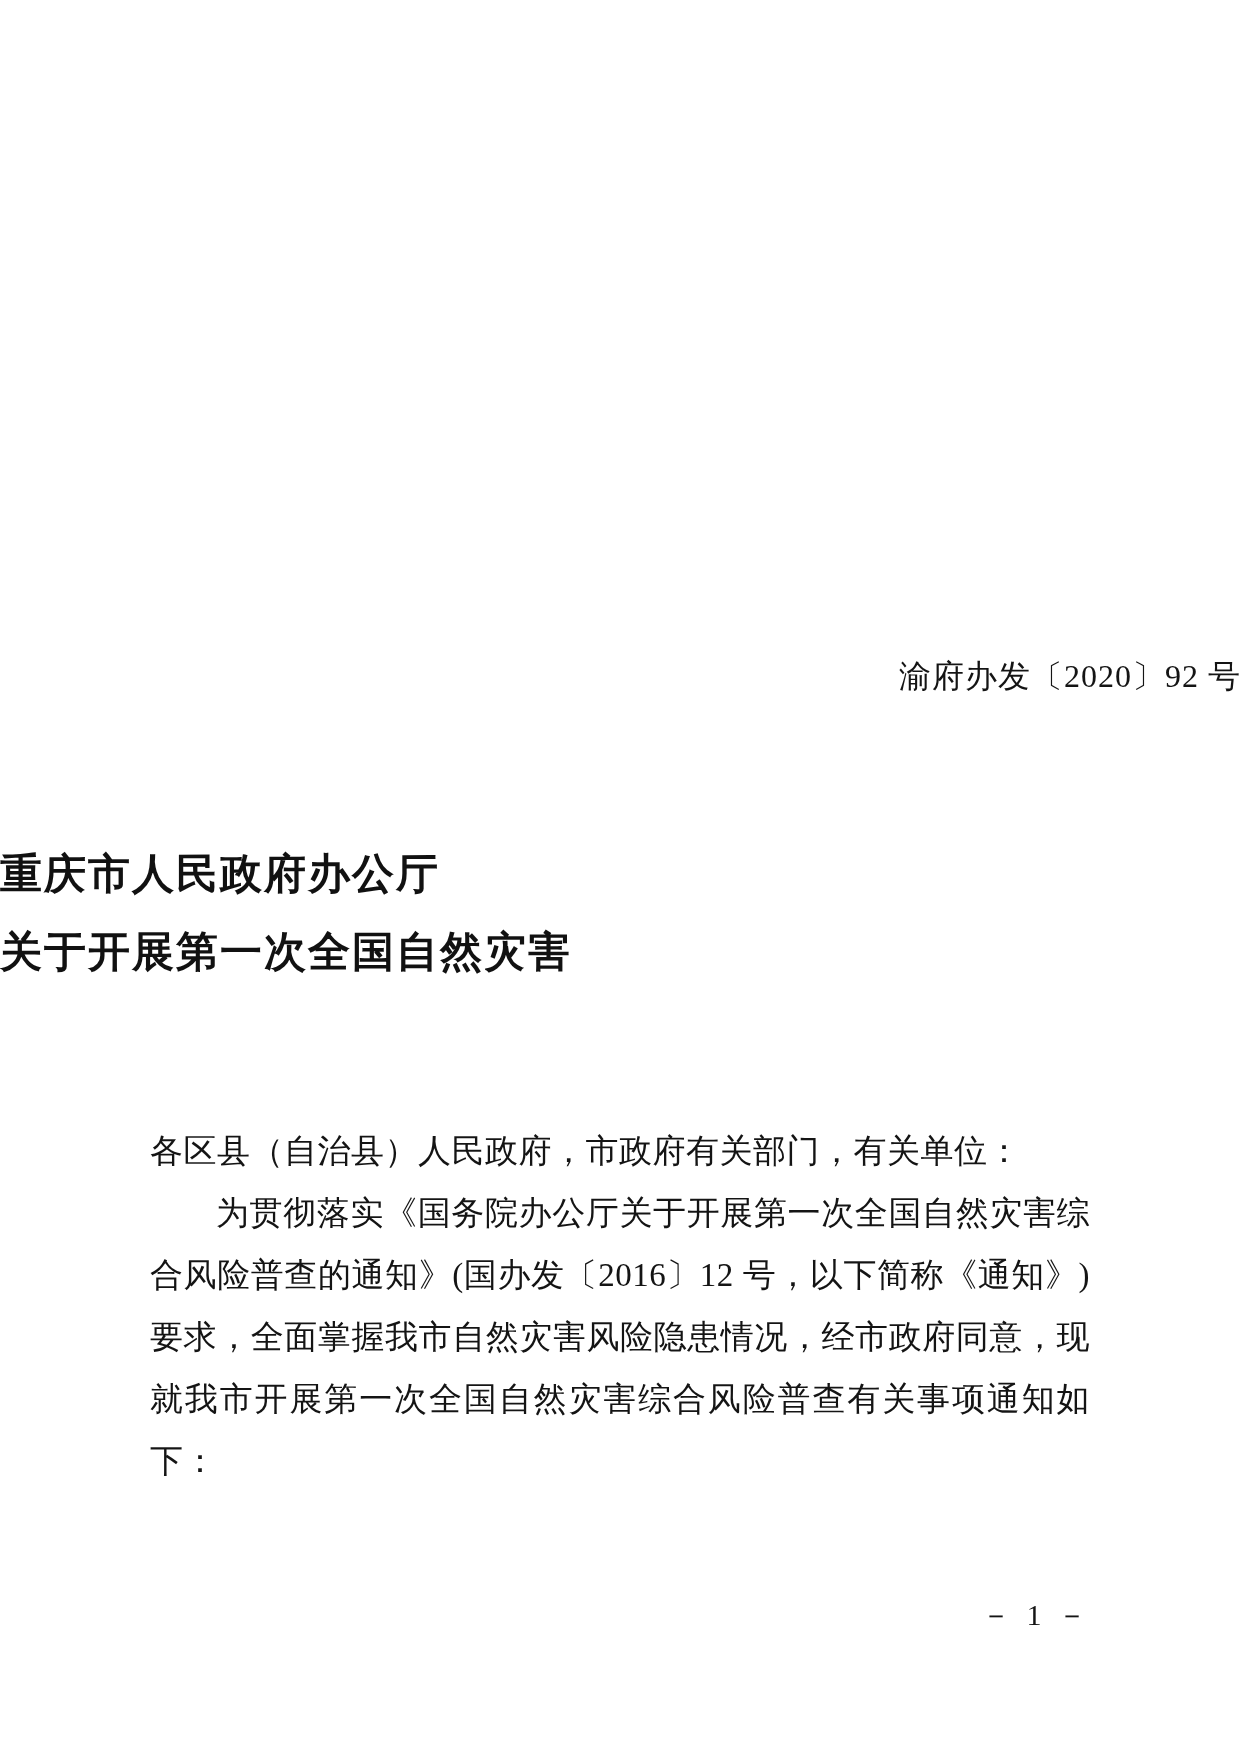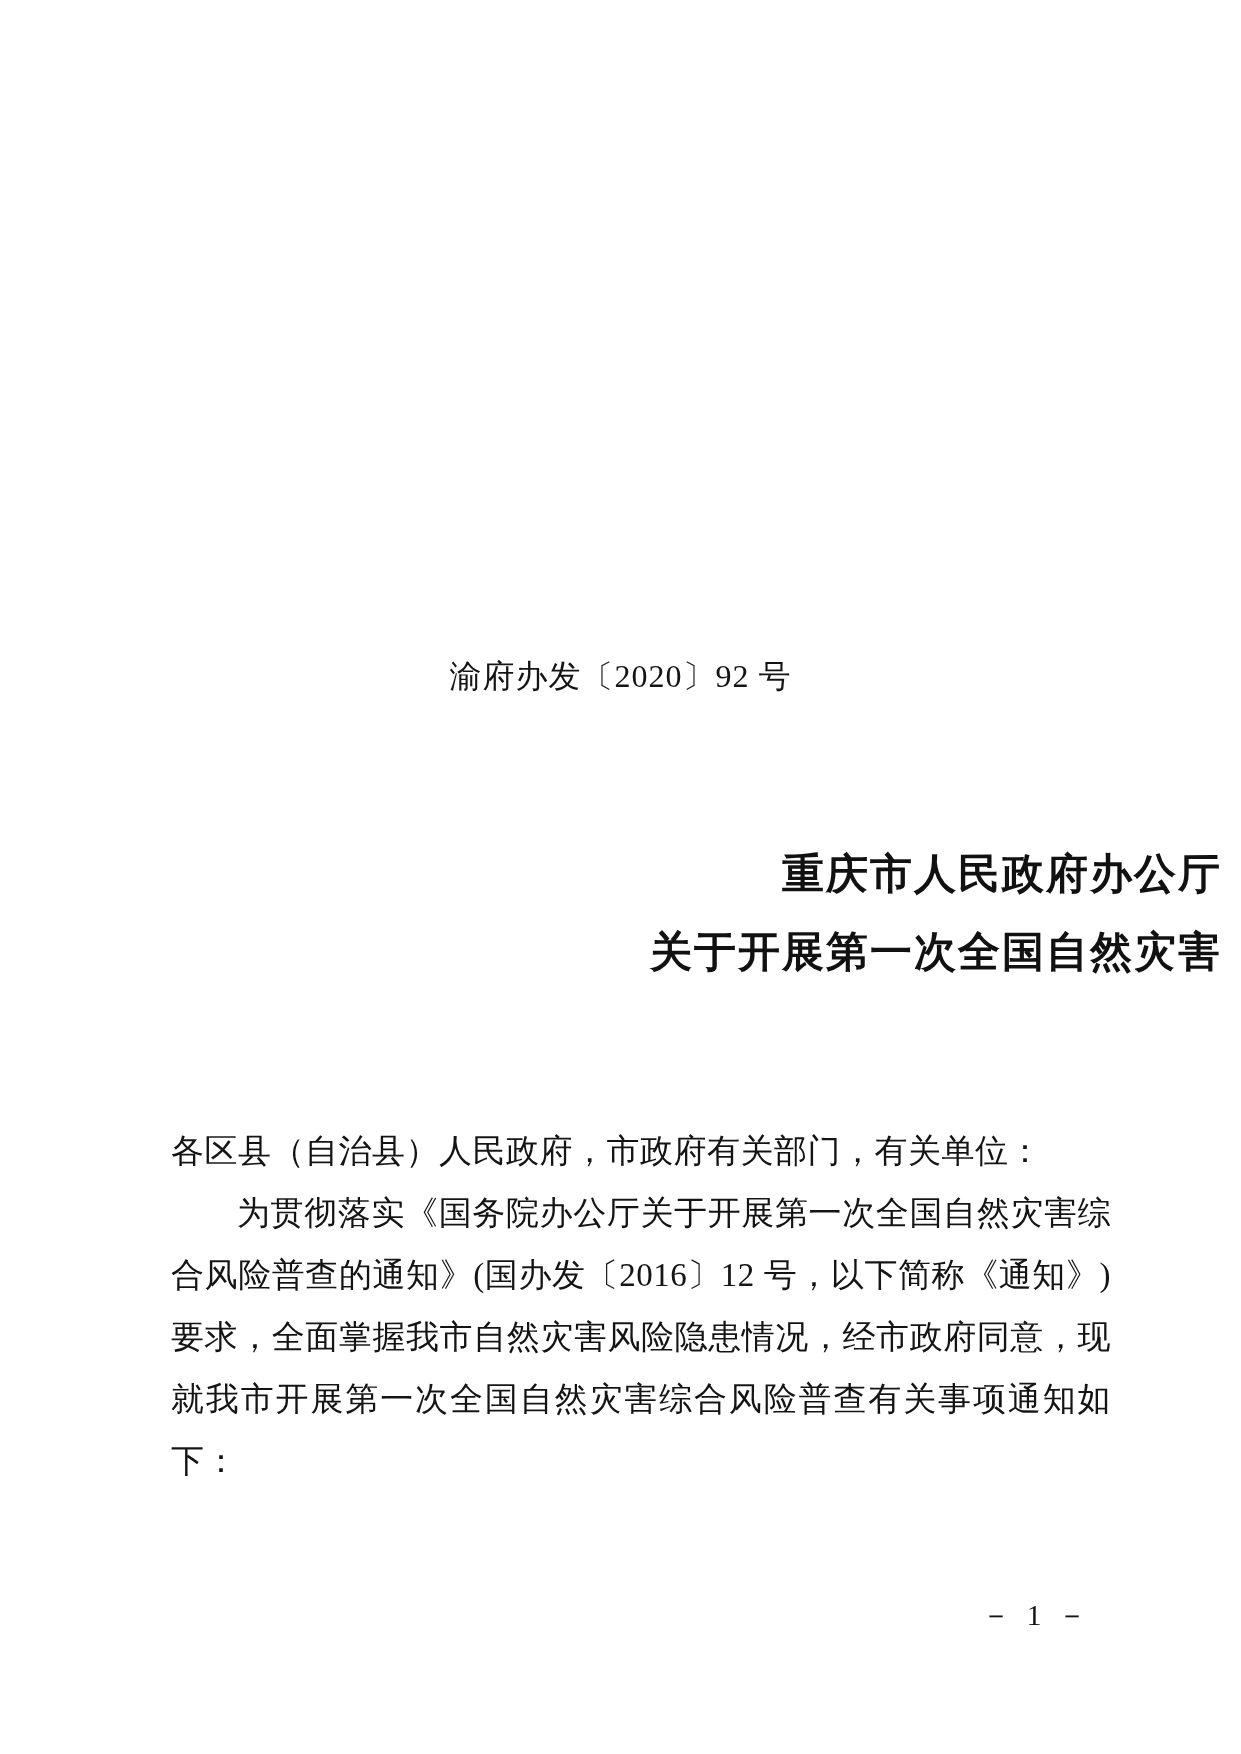--- a/index.html
+++ b/index.html
@@ -15,45 +15,44 @@
     margin: 0 auto;
     overflow: hidden;
     font-family: "Liberation Serif", "DejaVu Serif", serif;
     color: #1a1a1a;
   }
   .doc-number {
     position: absolute;
     top: 655px;
     left: 0;
     width: 1241px;
-    text-align: center;
+    text-align: right;
     font-size: 32px;
     letter-spacing: 1px;
     color: #141414;
   }
   .title-block {
     position: absolute;
     top: 835px;
     left: 0;
     width: 1222px;
-    text-align: right;
+    text-align: left;
   }
   .title-line {
     font-size: 42px;
     font-weight: bold;
     letter-spacing: 2px;
     line-height: 78px;
     color: #111111;
   }
   .body-block {
     position: absolute;
     top: 1120px;
     left: 150px;
     width: 940px;
-    margin-left: 21px;
   }
   .body-p {
     font-size: 33px;
     line-height: 62px;
     letter-spacing: 0.5px;
     text-align: justify;
     text-justify: inter-ideograph;
     color: #141414;
     margin: 0;
   }

